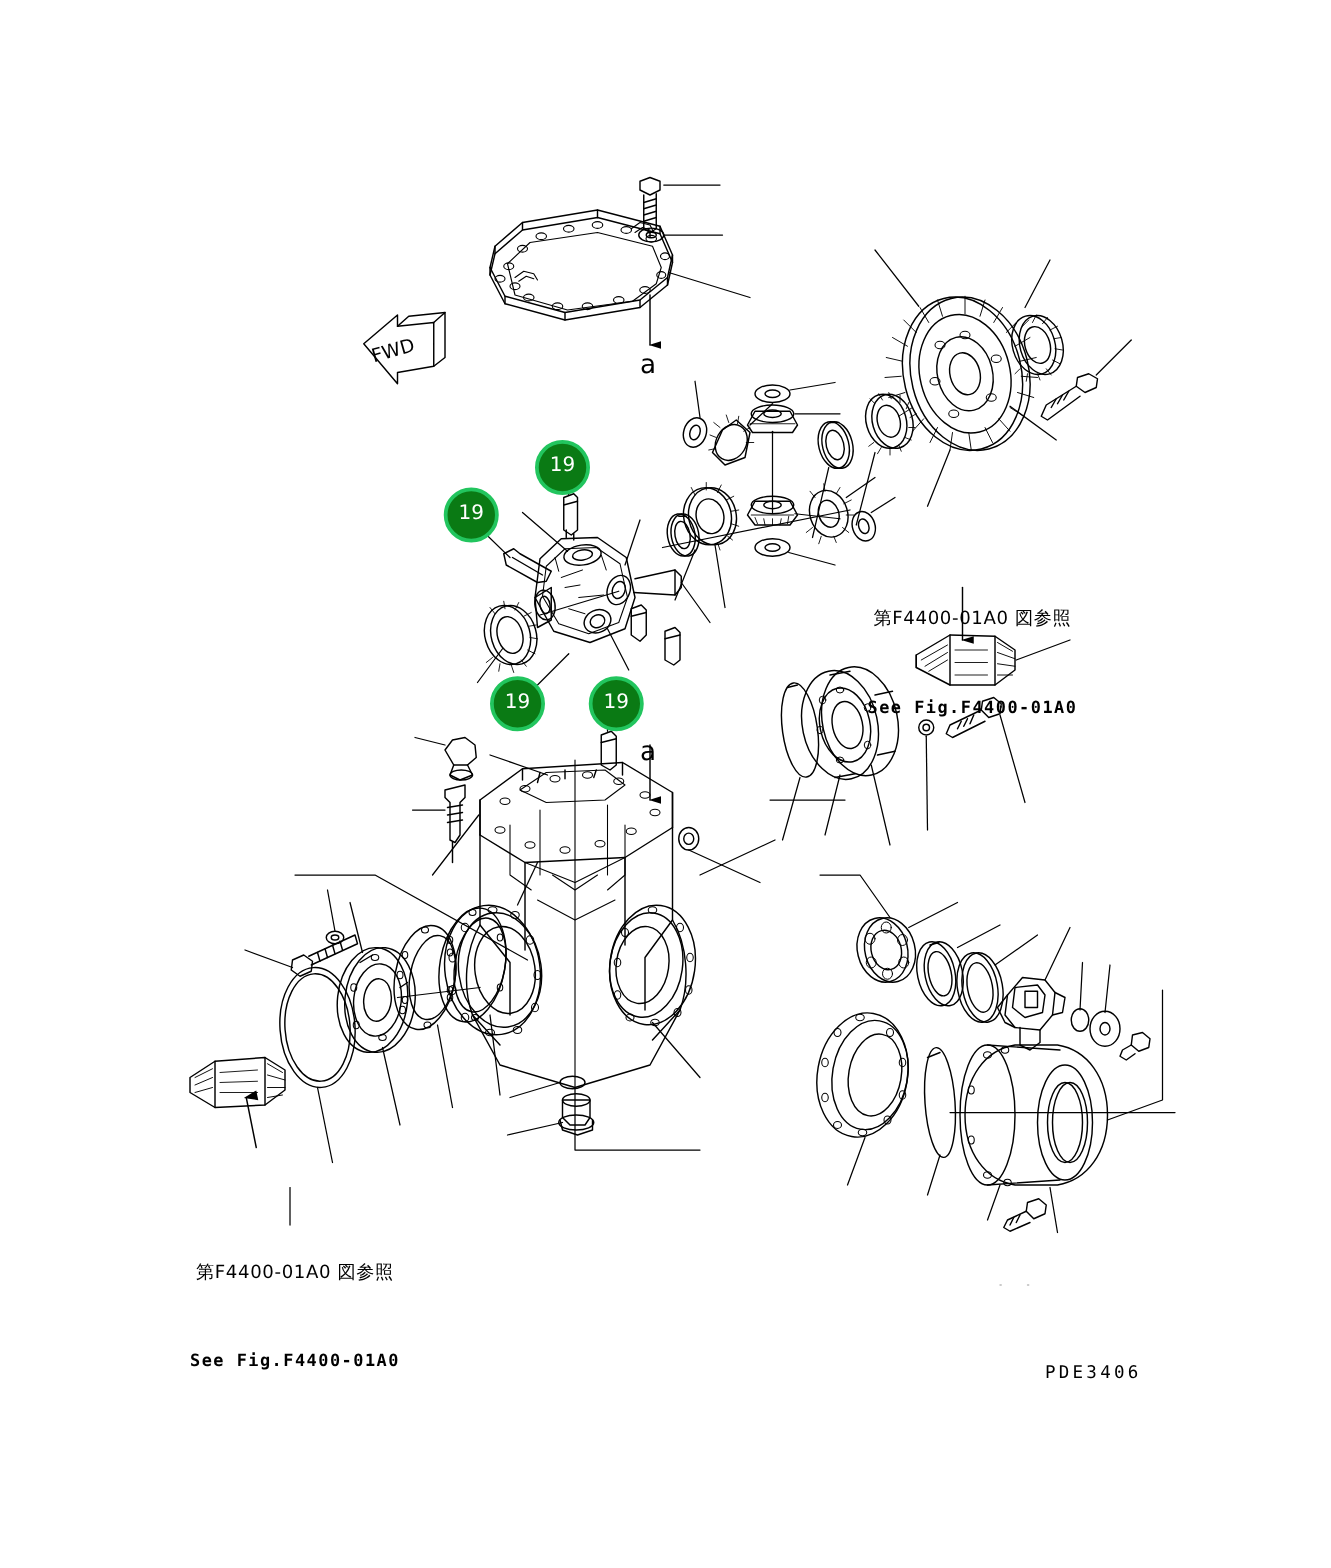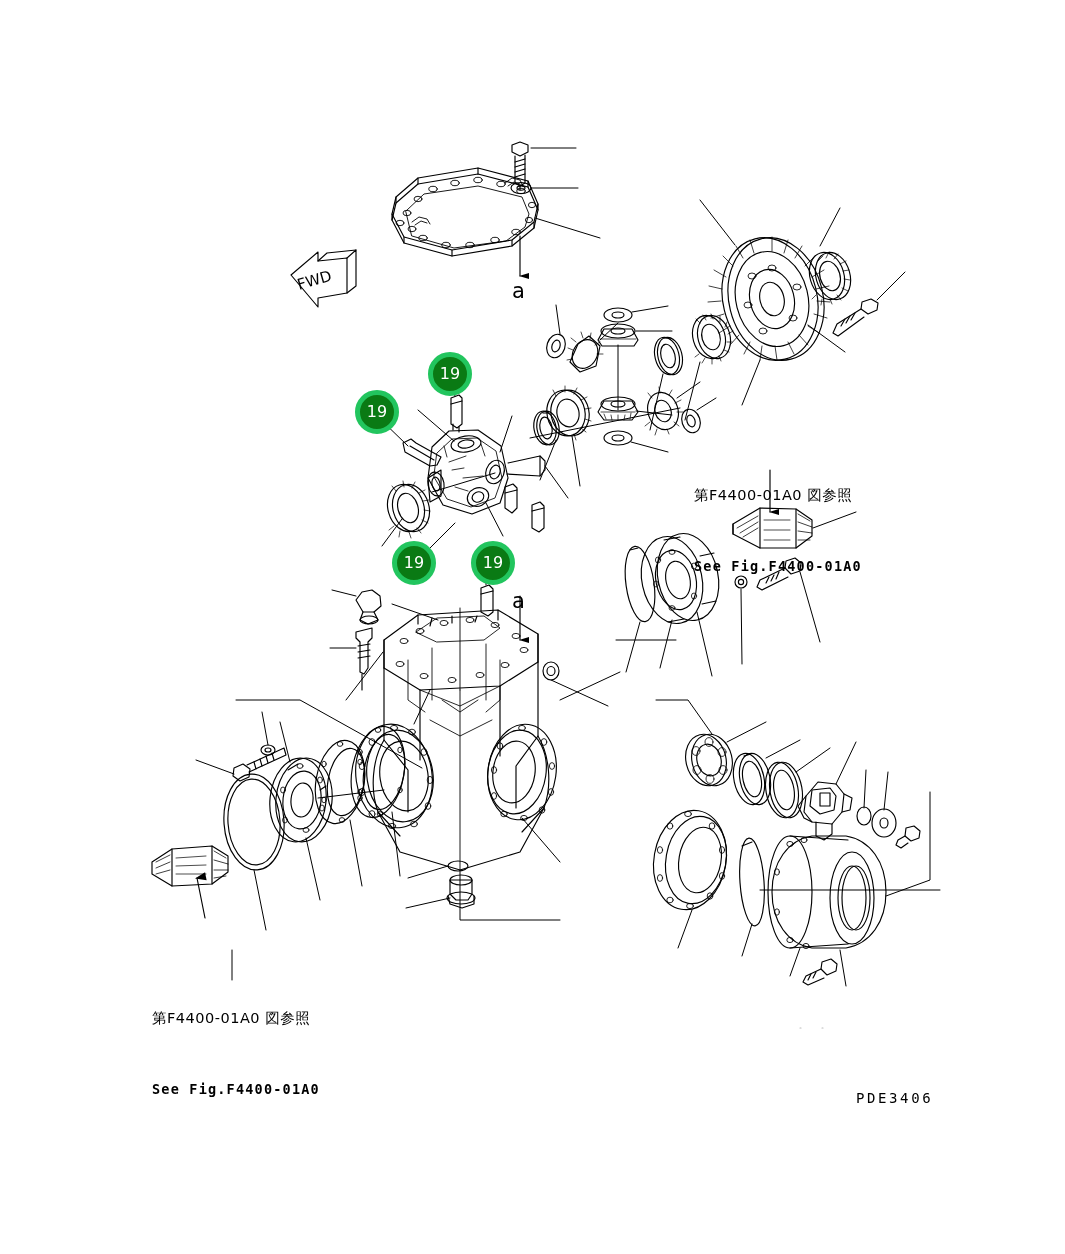--- a/index.html
+++ b/index.html
@@ -29,20 +29,21 @@
     position: absolute;
     color: #000000;
     line-height: 1.55;
     white-space: pre;
   }
   .ref-note .jp {
     font-family: "DejaVu Sans", "Liberation Sans", sans-serif;
     font-size: 14.5px;
     letter-spacing: 0.5px;
     display: block;
+    text-align: center;
   }
   .ref-note .en {
     font-family: "DejaVu Sans Mono", "Liberation Mono", monospace;
     font-size: 13.5px;
     letter-spacing: 1.2px;
     display: block;
     font-weight: bold;
   }
   #ref-note-right { left: 694px; top: 434px; }
   #ref-note-left  { left: 152px; top: 957px; }
@@ -52,35 +53,35 @@
     font-family: "DejaVu Sans", "Liberation Sans", sans-serif;
     font-size: 21px;
     color: #000000;
     line-height: 1;
   }
   #section-mark-a-top { left: 512px; top: 281px; }
   #section-mark-a-mid { left: 512px; top: 591px; }
 
   #page-code {
     position: absolute;
-    left: 856px;
+    left: 836px;
     top: 1090px;
     font-family: "DejaVu Sans Mono", "Liberation Mono", monospace;
     font-size: 14px;
     letter-spacing: 2.6px;
     color: #000000;
   }
 
   .callout {
     position: absolute;
     width: 44px;
     height: 44px;
     border-radius: 50%;
     background: #0a7a14;
-    border: 5px solid #22c55e;
+    border: 3px solid #22c55e;
     box-sizing: border-box;
     color: #ffffff;
     font-family: "DejaVu Sans", "Liberation Sans", sans-serif;
     font-size: 16px;
     line-height: 34px;
     text-align: center;
     font-weight: normal;
   }
 </style>
 </head>

